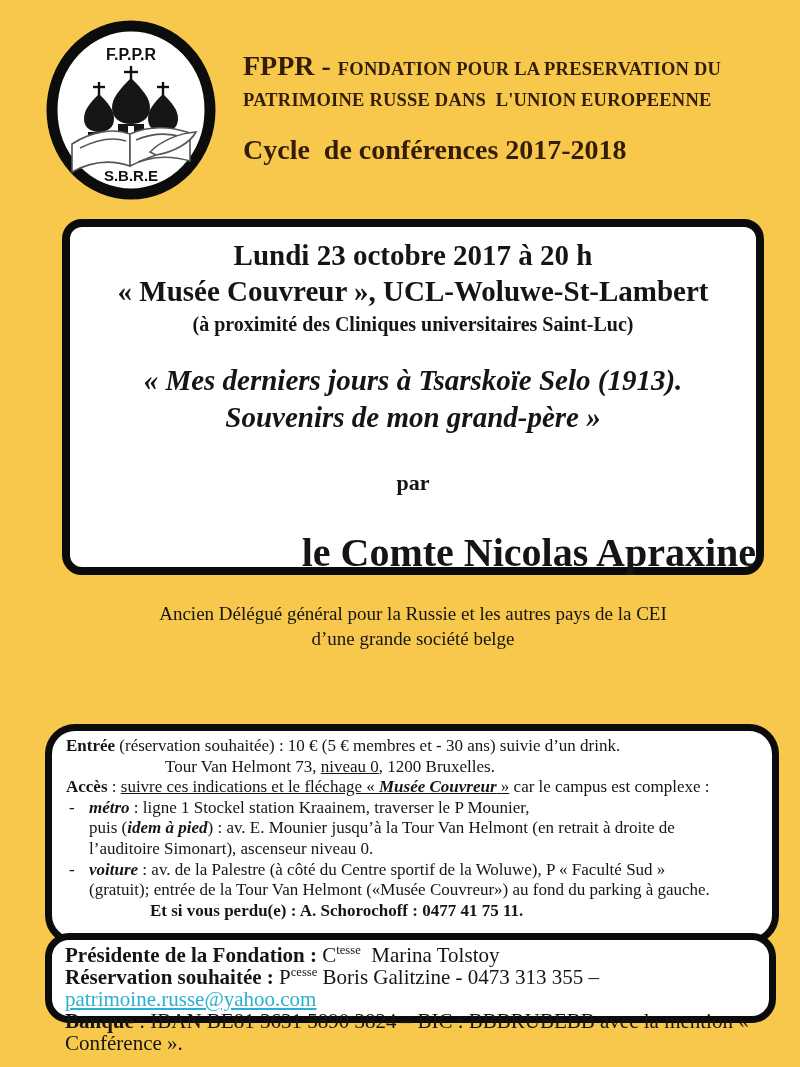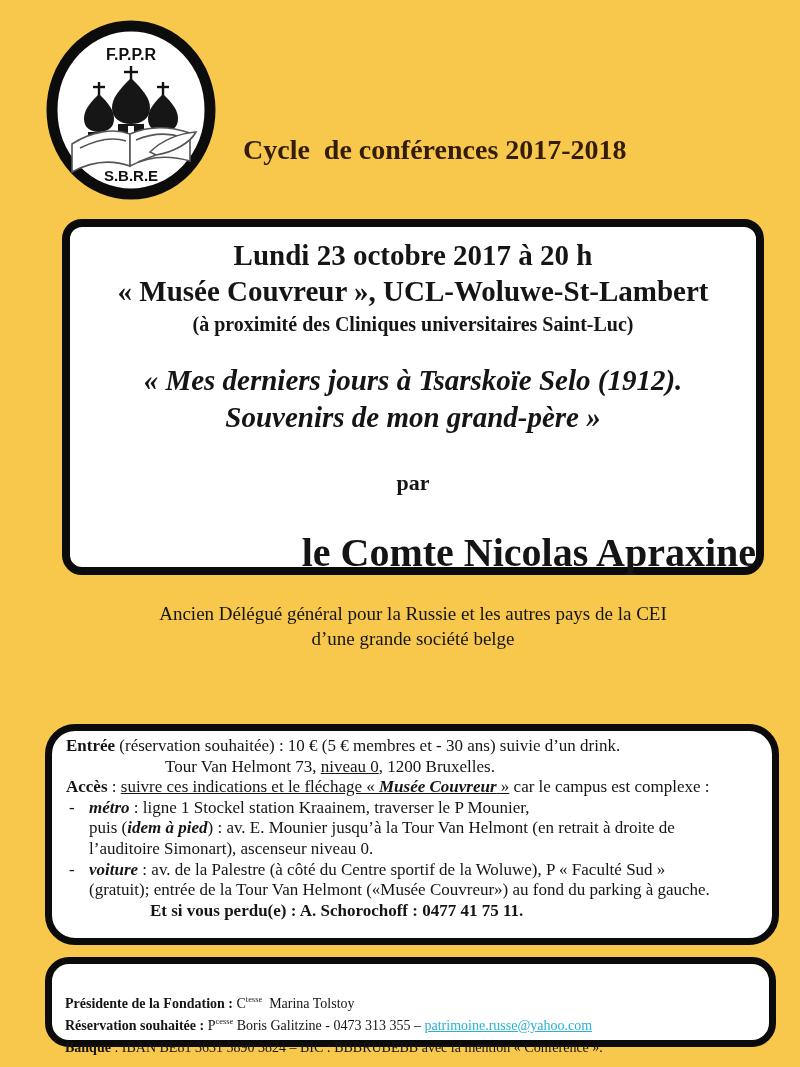--- a/index.html
+++ b/index.html
@@ -20,21 +20,21 @@
   .cycle{
     position:absolute;left:243px;top:134px;margin:0;
     font-size:28px;font-weight:bold;color:#331d08;white-space:pre-wrap;
   }
   
   .box{position:absolute;background:#ffffff;border:8px solid #0b0b0b;box-sizing:border-box;}
   .box1{left:62px;top:219px;width:702px;height:356px;border-radius:20px;text-align:center;}
   .box2{left:45px;top:724px;width:734px;height:221px;border-radius:30px;border-width:7px;
         font-size:17px;line-height:20.6px;padding:5px 10px 0 14px;}
   .box3{left:45px;top:933px;width:731px;height:90px;border-radius:24px;border-width:7px;
-        font-size:14px;line-height:22px;padding:29px 0 0 13px;margin-top:24px;}
+        font-size:21px;line-height:22px;padding:4px 0 0 13px;}
   .box p{margin:0;}
   
   .date   {font-size:29px;font-weight:bold;line-height:36px;margin-top:10px !important;}
   .venue  {font-size:29px;font-weight:bold;line-height:37px;}
   .prox   {font-size:20px;font-weight:bold;line-height:28px;}
   .lect   {font-size:29px;font-weight:bold;font-style:italic;line-height:37px;}
   .lect1  {margin-top:24px !important;}
   .par    {font-size:22px;font-weight:bold;margin-top:34px !important;}
   .speaker{font-size:40px;font-weight:bold;line-height:50px;margin-top:32px !important;text-align:right;}
   .desc   {font-size:19px;line-height:25px;}
@@ -87,28 +87,32 @@
       <path d="M28,124 C48,111 70,108 86,114 L86,146 C66,139 46,142 28,152 Z"></path>
       <path d="M86,114 C102,107 122,105 146,113 L146,141 C122,134 103,137 86,146 Z"></path>
       <path d="M36,128 C54,119 70,117 82,121" fill="none"></path>
       <path d="M92,120 C106,114 122,112 138,117" fill="none"></path>
       <path d="M106,132 C118,120 136,113 152,112 C146,123 130,132 112,135 Z"></path>
       <line x1="112" y1="135" x2="94" y2="142"></line>
     </g>
     <text x="87" y="161" text-anchor="middle" font-family="Liberation Sans, sans-serif" font-size="15" font-weight="bold" fill="#111">S.B.R.E</text>
   </svg>
 
+  <div class="org">
+    <p><span class="org-acronym">FPPR - </span><span class="org-rest">FONDATION POUR LA PRESERVATION DU</span></p>
+    <p class="org-line2">PATRIMOINE RUSSE DANS  L'UNION EUROPEENNE</p>
+  </div>
 
   <h1 class="cycle">Cycle  de conférences 2017-2018</h1>
 
   <section class="box box1">
     <p class="date">Lundi 23 octobre 2017 à 20 h</p>
     <p class="venue">« Musée Couvreur », UCL-Woluwe-St-Lambert</p>
     <p class="prox">(à proximité des Cliniques universitaires Saint-Luc)</p>
-    <p class="lect lect1">« Mes derniers jours à Tsarskoïe Selo (1912).</p>
+    <p class="lect lect1">« Mes derniers jours à Tsarskoïe Selo (1913).</p>
     <p class="lect">Souvenirs de mon grand-père »</p>
     <p class="par">par</p>
     <p class="speaker">le Comte Nicolas Apraxine</p>
     <p class="desc desc1">Ancien Délégué général pour la Russie et les autres pays de la CEI</p>
     <p class="desc">d’une grande société belge</p>
   </section>
 
   <section class="box box2">
     <p><b>Entrée</b><span> (réservation souhaitée) : 10 € (5 € membres et - 30 ans) suivie d’un drink.</span></p>
     <p class="indent-adr"><span>Tour Van Helmont 73, </span><span class="u">niveau 0</span><span>, 1200 Bruxelles.</span></p>

